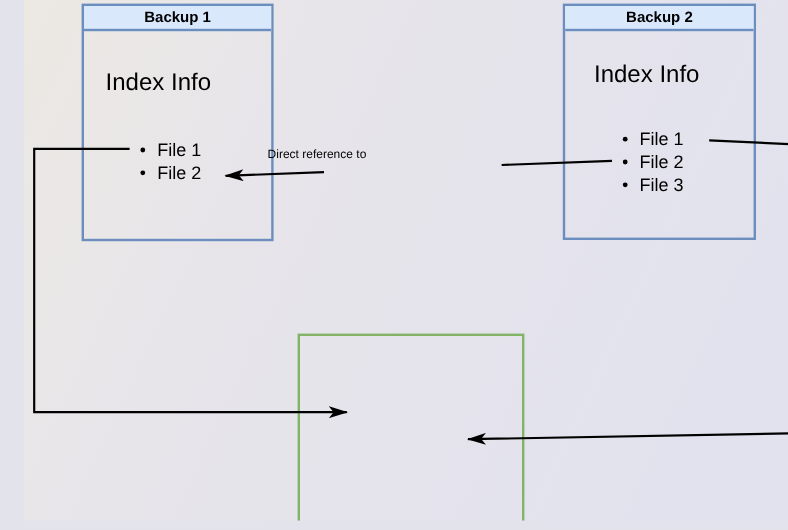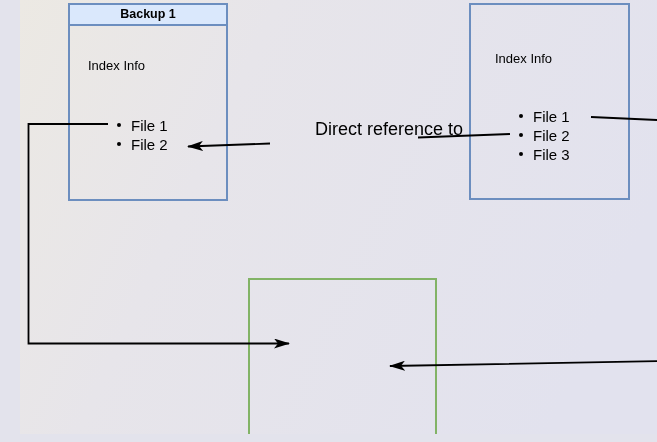--- a/index.html
+++ b/index.html
@@ -27,41 +27,41 @@
     background:#dae8fc;
     border-bottom:2px solid #6c8ebf;
   }
   .node.green .node-header{
     background:#d5e8d4;
     border-bottom-color:#82b366;
     height:20px;line-height:20px;
   }
   .node-label{
     position:absolute;
-    font-size:13px;
+    font-size:20px;
     white-space:nowrap;
   }
   .file-list{position:absolute;}
   .file-item{
     display:flex;align-items:center;
     height:19px;
     font-size:15px;white-space:nowrap;
   }
   .dedup .file-item{height:19.5px;}
   .bullet{
     flex:0 0 auto;
     width:4.5px;height:4.5px;border-radius:50%;
     background:#000;
     margin-right:10px;
   }
   .edge-label{
     position:absolute;
     left:203px;top:122px;width:240px;
-    text-align:right;
-    font-size:18px;line-height:15px;
+    text-align:left;
+    font-size:10px;line-height:15px;
     white-space:nowrap;
   }
   .arrows{
     position:absolute;left:0;top:0;
     pointer-events:none;
   }
 </style>
 </head>
 <body>
 
@@ -78,20 +78,23 @@
         <span>File 1</span>
       </div>
       <div class="file-item">
         <span class="bullet"></span>
         <span>File 2</span>
       </div>
     </div>
   </div>
 
   <div class="node" style="left:449px;top:3px;width:161px;height:197px;">
+    <div class="node-header">
+      <span>Backup 2</span>
+    </div>
     <div class="node-label" style="left:24px;top:46px;">Index Info</div>
     <div class="file-list" style="left:47.5px;top:101.5px;">
       <div class="file-item">
         <span class="bullet"></span>
         <span>File 1</span>
       </div>
       <div class="file-item">
         <span class="bullet"></span>
         <span>File 2</span>
       </div>

